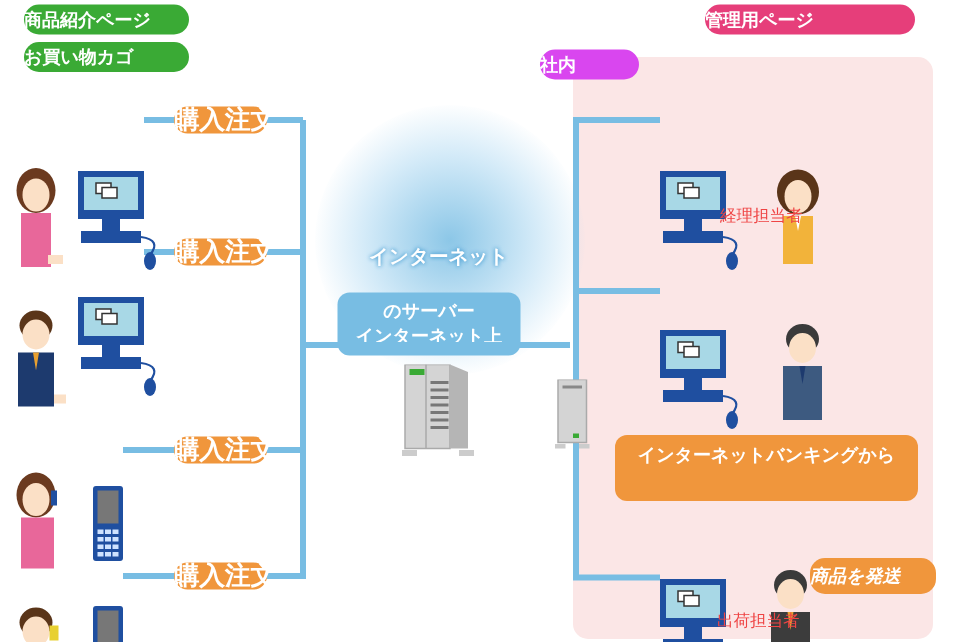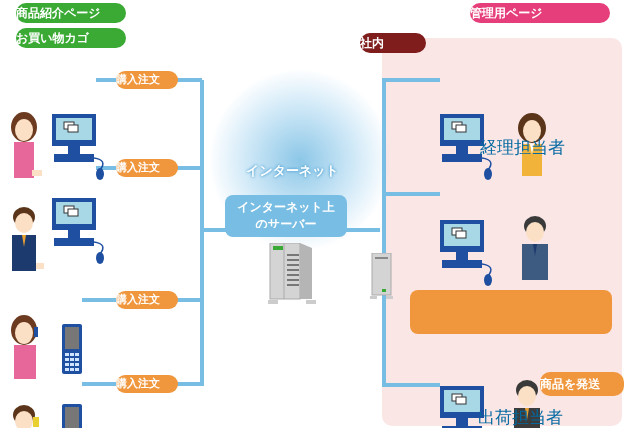--- a/index.html
+++ b/index.html
@@ -1,41 +1,41 @@
 <!DOCTYPE html>
 <html><head>
 <meta charset="utf-8">
 <style>
   html,body{margin:0;padding:0;background:#fff;}
   body{width:635px;height:428px;position:relative;overflow:hidden;font-family:"DejaVu Sans","Liberation Sans",sans-serif;}
   .abs{position:absolute;margin-top:48px;}
   .pill{position:absolute;color:#fff;font-weight:bold;font-size:12px;text-align:left;border-radius:12px;line-height:20px;white-space:nowrap;}
   .green{background:#3aaa35;}
   .pink{background:#e63e7a;}
-  .orange{background:#f0963c;border-radius:11px;line-height:18px;font-size:11px;}
+  .orange{background:#f0963c;border-radius:11px;line-height:18px;font-size:17px;}
   .line{position:absolute;background:#78bde3;}
   .zone{position:absolute;left:382px;top:38px;width:240px;height:388px;background:#fbe6e6;border-radius:10px;}
-  .label{position:absolute;font-size:17px;color:#0369a1;white-space:nowrap;}
+  .label{position:absolute;font-size:11px;color:#ef4444;white-space:nowrap;}
   .cloud{position:absolute;left:210px;top:70px;width:180px;height:180px;border-radius:50%;background:radial-gradient(circle, rgba(120,189,227,0.85) 0%, rgba(160,210,240,0.45) 45%, rgba(255,255,255,0) 72%);}
 </style>
 </head>
 <body>
 
 <div class="zone"></div>
-<div class="pill" style="left:360px;top:33px;width:66px;background:#7f1d1d;border-radius:10px;">社内</div>
+<div class="pill" style="left:360px;top:33px;width:66px;background:#d946ef;border-radius:10px;">社内</div>
 
 <div class="pill green" style="left:16px;top:3px;width:110px;">商品紹介ページ</div>
 <div class="pill green" style="left:16px;top:28px;width:110px;font-family:Liberation Serif, serif;">お買い物カゴ</div>
 <div class="pill pink" style="left:433px;top:3px;width:140px;margin-left:37px;">管理用ページ</div>
 
 <div class="cloud"></div>
 <div class="abs" style="left:240px;top:114px;width:105px;text-align:center;color:#fff;font-weight:bold;font-size:13px;text-shadow:0 0 3px #5aa8d8,0 0 3px #5aa8d8;">インターネット</div>
 <div class="abs" style="left:225px;top:147px;width:122px;height:42px;background:#78bde3;border-radius:8px;color:#fff;font-weight:bold;font-size:12px;text-align:center;line-height:17px;padding-top:4px;box-sizing:border-box;">
+  <div>のサーバー</div>
   <div>インターネット上</div>
-  <div>のサーバー</div>
 </div>
 
 <div class="line" style="left:200px;top:80px;width:4px;height:306px;"></div>
 <div class="line" style="left:96px;top:78px;width:106px;height:4px;"></div>
 <div class="line" style="left:96px;top:166px;width:106px;height:4px;"></div>
 <div class="line" style="left:82px;top:298px;width:120px;height:4px;"></div>
 <div class="line" style="left:82px;top:382px;width:120px;height:4px;"></div>
 <div class="line" style="left:200px;top:228px;width:180px;height:4px;"></div>
 
 <div class="line" style="left:382px;top:80px;width:4px;height:306px;"></div>
@@ -214,20 +214,21 @@
 </div>
 <div class="abs" style="left:518px;top:166px;">
   <svg width="34" height="68" viewBox="0 0 34 68">
       <ellipse cx="17" cy="12" rx="11" ry="10" fill="#3a3a3a"></ellipse>
       <ellipse cx="17" cy="18" rx="9" ry="10" fill="#fbe0c6"></ellipse>
       <rect x="4" y="30" width="26" height="36" fill="#3d5a80"></rect>
       <polygon points="15,30 19,30 17,42" fill="#1d3a6e"></polygon>
     </svg>
 </div>
 <div class="abs" style="left:410px;top:242px;width:202px;height:44px;background:#f0963c;border-radius:8px;color:#fff;font-weight:bold;font-size:12px;text-align:center;line-height:17px;padding-top:5px;box-sizing:border-box;">
+  <div>インターネットバンキングから</div>
 </div>
 
 <div class="abs" style="left:440px;top:338px;">
   <svg width="60" height="68" viewBox="0 0 60 68">
       <rect x="0" y="0" width="44" height="32" fill="#1f4fa0"></rect>
       <rect x="4" y="4" width="36" height="22" fill="#a8d8e6"></rect>
       <rect x="12" y="8" width="10" height="7" fill="#fff" stroke="#333"></rect>
       <rect x="16" y="11" width="10" height="7" fill="#fff" stroke="#333"></rect>
       <rect x="16" y="32" width="12" height="8" fill="#1f4fa0"></rect>
       <rect x="2" y="40" width="40" height="8" fill="#1f4fa0"></rect>
@@ -236,14 +237,14 @@
     </svg>
 </div>
 <div class="abs" style="left:510px;top:330px;">
   <svg width="34" height="68" viewBox="0 0 34 68">
       <ellipse cx="17" cy="12" rx="11" ry="10" fill="#3a3a3a"></ellipse>
       <ellipse cx="17" cy="18" rx="9" ry="10" fill="#fbe0c6"></ellipse>
       <rect x="4" y="30" width="26" height="36" fill="#3c3c3c"></rect>
       <polygon points="15,30 19,30 17,42" fill="#e8a030"></polygon>
     </svg>
 </div>
-<div class="pill orange" style="left:540px;top:372px;width:84px;line-height:24px;font-size:12px;border-radius:10px;">商品を発送</div>
+<div class="pill orange" style="left:540px;top:372px;width:84px;line-height:24px;font-size:12px;border-radius:10px;font-style:italic;">商品を発送</div>
 <div class="label" style="left:478px;top:406px;font-family:Liberation Mono, monospace;">出荷担当者</div>
 
 </body></html>

